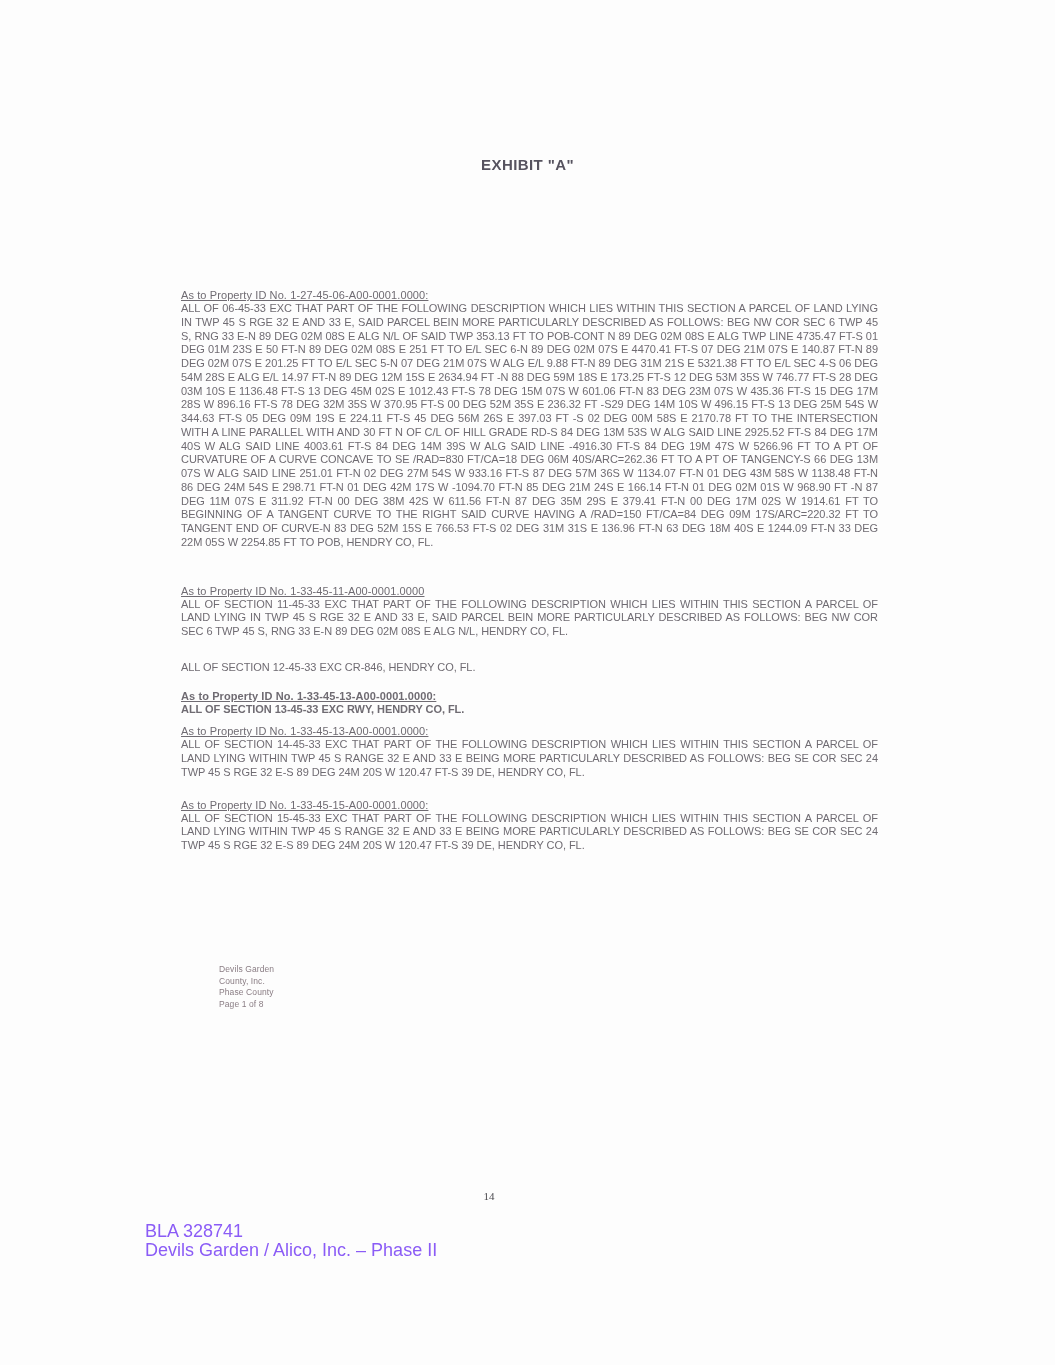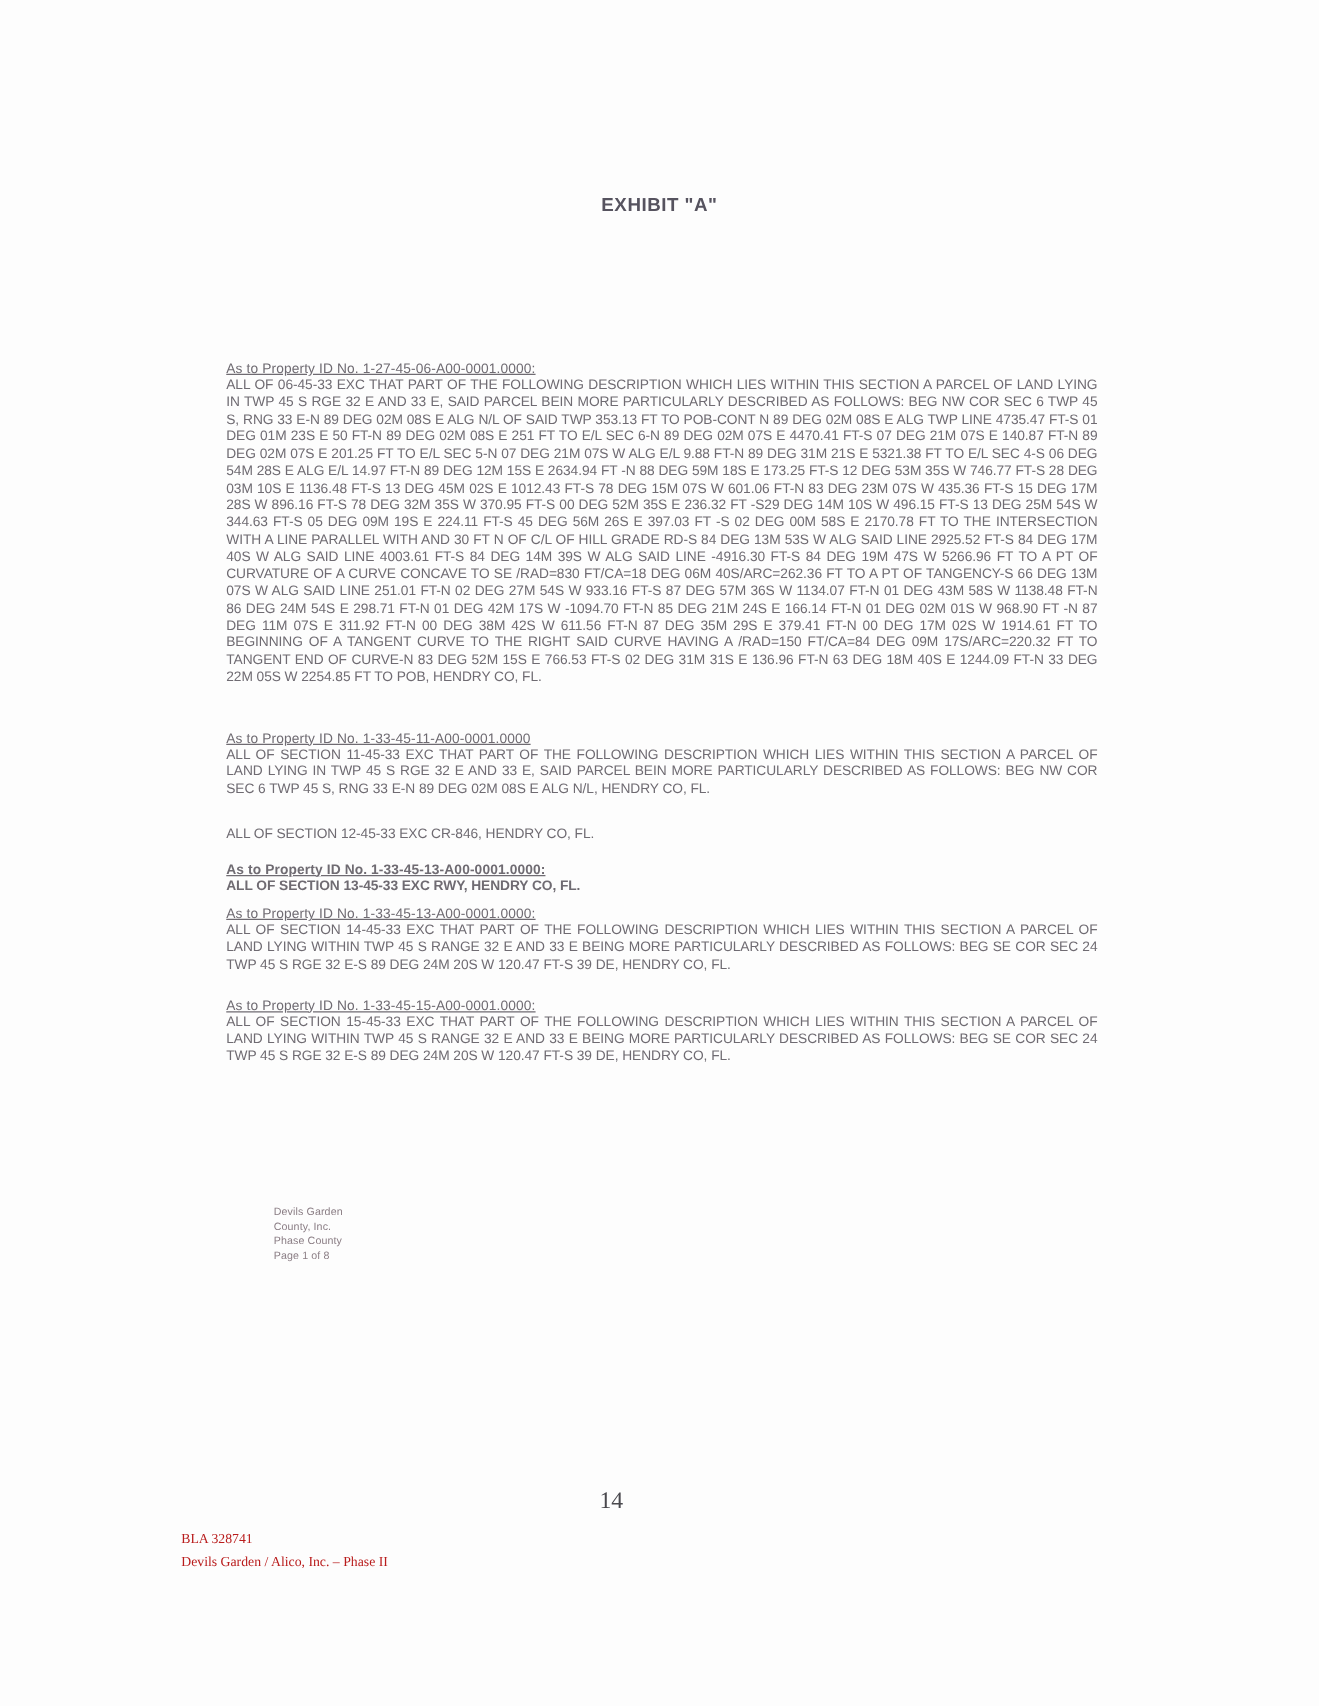--- a/index.html
+++ b/index.html
@@ -48,27 +48,27 @@
     font-size:8.5px;
     line-height:11.5px;
     letter-spacing:0.1px;
     margin-left:38px;
   }
   .page-number{
     position:absolute;top:1190px;left:0;width:978px;
     text-align:center;
     color:#4a494e;
     font-family:"Liberation Serif", serif;
-    font-size:19px;
+    font-size:11px;
   }
   .bottom-footer{
     position:absolute;top:1222px;left:145px;
-    color:#b91c1c;
-    font-family:Liberation Serif, serif;
-    font-size:11px;
+    color:#8b5cf6;
+    font-family:Liberation Sans, sans-serif;
+    font-size:18px;
     line-height:19px;
   }
 </style>
 </head>
 <body>
 
 <div class="page">
 
   <div class="doc-title">
     <div>EXHIBIT "A"</div>

